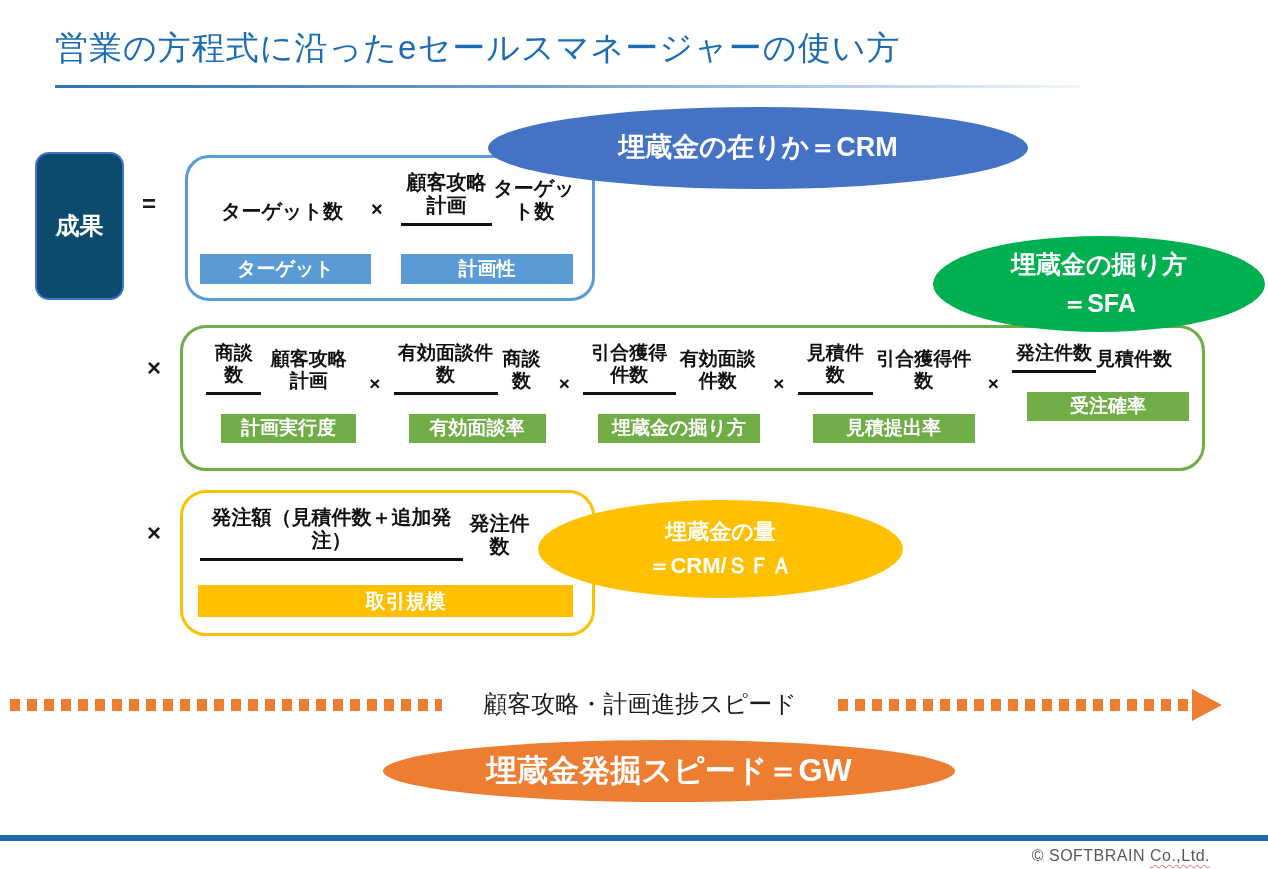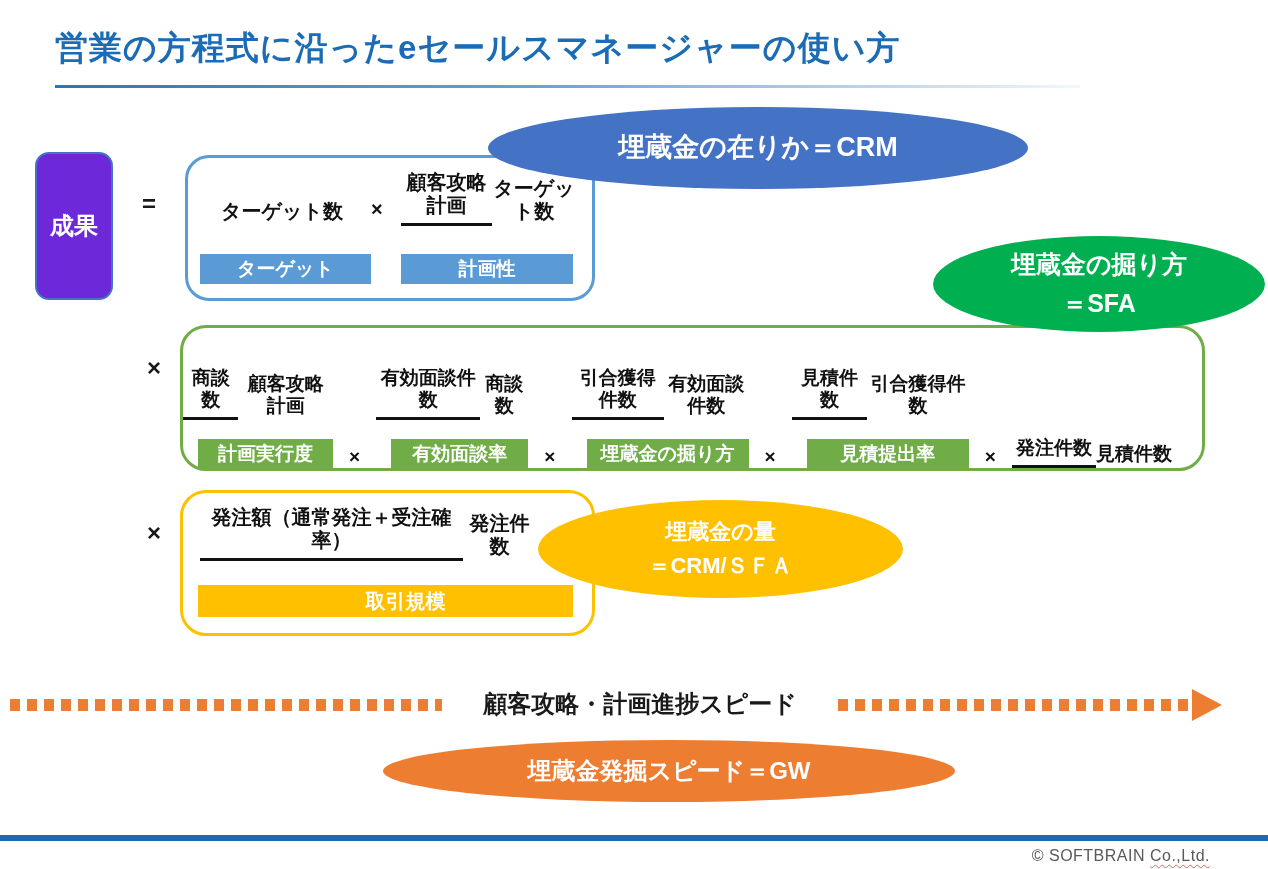--- a/index.html
+++ b/index.html
@@ -1,27 +1,27 @@
 <!DOCTYPE html>
 <html><head>
 <meta charset="utf-8">
 <style>
   * { margin:0; padding:0; box-sizing:border-box; }
   html,body { background:#fff; }
   body { font-family:"Liberation Sans","DejaVu Sans",sans-serif; }
   .slide { position:relative; width:1268px; height:869px; background:#ffffff; overflow:hidden; }
 
   
-  .page-title { position:absolute; left:55px; top:26px; font-size:33px; font-weight:bold; color:#1B6CB5; letter-spacing:1px; white-space:nowrap; }
+  .page-title { position:absolute; left:55px; top:26px; font-size:33px; font-weight:normal; color:#1B6CB5; letter-spacing:1px; white-space:nowrap; }
   .title-rule { position:absolute; left:55px; top:85px; width:1025px; height:3px;
                 background:linear-gradient(90deg,#2E75B6 0%,#6E9CCB 45%,#C9DCEF 85%,#F2F7FC 100%); }
 
   
-  .result-box { position:absolute; left:35px; top:152px; width:78px; height:148px;
-                background:#6d28d9; border:2px solid #4472C4; border-radius:14px;
+  .result-box { position:absolute; left:35px; top:152px; width:89px; height:148px;
+                background:#0c4a6e; border:2px solid #4472C4; border-radius:14px;
                 display:flex; align-items:center; justify-content:center;
                 color:#fff; font-size:24px; font-weight:bold; }
 
   .op { position:absolute; font-weight:bold; color:#1a1a1a; font-size:24px; }
   .op-equals { left:142px; top:190px; }
   .op-row2   { left:147px; top:354px; }
   .op-row3   { left:147px; top:519px; }
 
   
   .formula-box { position:absolute; background:#fff; }
@@ -39,49 +39,49 @@
   .chip-yellow { background:#FFC000;padding-left:40px; }
 
   
   .b1-term  { position:absolute; left:18px; top:40px; width:152px; text-align:center; font-size:20px; font-weight:bold; color:#111; }
   .b1-times { position:absolute; left:183px; top:40px; font-size:20px; font-weight:bold; color:#111; }
   .b1-frac  { position:absolute; left:213px; top:13px; width:175px; font-size:20px; }
   .b1-chip1 { position:absolute; left:12px;  top:96px; width:171px; height:30px; }
   .b1-chip2 { position:absolute; left:213px; top:96px; width:172px; height:30px; }
 
   
-  .gcols { position:absolute; left:0; top:0; width:100%; height:100%; display:flex; align-items:flex-end; padding:14px 13px 0 0;border-radius:17px; }
+  .gcols { position:absolute; left:0; top:0; width:100%; height:100%; display:flex; align-items:flex-start; padding:14px 13px 0 23px;border-radius:17px; }
   .fcol  { display:flex; flex-direction:column; }
   .fcol .fraction { font-size:19px; }
   .fcol .chip { height:29px; margin-top:19px; }
   .c1 { flex:0 0 150px; } .c2 { flex:0 0 152px; } .c3,.c4,.c5 { flex:0 0 177px; }
   .gsep { flex:1 1 auto; text-align:center; padding-top:31px; font-size:19px; font-weight:bold; color:#111; }
 
   
   .y-frac { position:absolute; left:17px; top:13px; width:336px; font-size:20px; }
   .y-chip { position:absolute; left:15px; top:92px; width:375px; height:32px; font-size:20px; }
 
   
   .ellipse { position:absolute; border-radius:50%; display:flex; flex-direction:column;
              align-items:center; justify-content:center; color:#fff; font-weight:bold;
              text-align:left; z-index:5; line-height:1.55; }
   .ellipse-blue   { left:488px; top:107px; width:540px; height:82px; background:#4472C4; font-size:27px; }
   .ellipse-green  { left:933px; top:236px; width:332px; height:96px; background:#00B050; font-size:25px; }
   .ellipse-yellow { left:538px; top:500px; width:365px; height:98px; background:#FFC000; font-size:22px; }
-  .ellipse-orange { left:383px; top:740px; width:572px; height:62px; background:#ED7D31; font-size:24px; line-height:1.1; }
+  .ellipse-orange { left:383px; top:740px; width:572px; height:62px; background:#ED7D31; font-size:31px; line-height:1.1; }
 
   
   .dash { position:absolute; top:699px; height:12px;
           background:repeating-linear-gradient(90deg,#ED7D31 0 10px,transparent 10px 17px); }
   .dash-left  { left:10px;  width:432px; }
   .dash-right { left:838px; width:354px; }
   .arrowhead  { position:absolute; left:1192px; top:689px; width:0; height:0;
                 border-left:30px solid #ED7D31; border-top:16px solid transparent; border-bottom:16px solid transparent; }
   .speed-label { position:absolute; left:450px; top:688px; width:380px; text-align:center;
-                 font-size:24px; font-weight:bold; color:#1a1a1a; white-space:nowrap; }
+                 font-size:24px; font-weight:normal; color:#1a1a1a; white-space:nowrap; }
 
   
   .bottom-bar { position:absolute; left:0; top:835px; width:1268px; height:6px; background:#1F69B0; }
   .copyright  { position:absolute; right:58px; top:847px; font-size:16px; color:#595959; letter-spacing:0.5px; }
   .copyright .wavy { text-decoration:underline wavy #E06666 1px; text-underline-offset:3px; }
 </style>
 </head>
 <body>
 
 <div class="slide">
@@ -157,29 +157,30 @@
         <div class="chip chip-green">見積提出率</div>
       </div>
 
       <div class="gsep">×</div>
 
       <div class="fcol c5">
         <div class="fraction">
           <span class="num">発注件数</span>
           <span class="den">見積件数</span>
         </div>
+        <div class="chip chip-green">受注確率</div>
       </div>
 
     </div>
   </div>
 
   <div class="op op-row3">×</div>
   <div class="formula-box box-yellow">
     <div class="fraction y-frac">
-      <span class="num">発注額（通常発注＋受注確率）</span>
+      <span class="num">発注額（見積件数＋追加発注）</span>
       <span class="den">発注件数</span>
     </div>
     <div class="chip chip-yellow y-chip">取引規模</div>
   </div>
 
   <div class="ellipse ellipse-yellow">
     <span>埋蔵金の量</span>
     <span>＝CRM/ＳＦＡ</span>
   </div>
 

